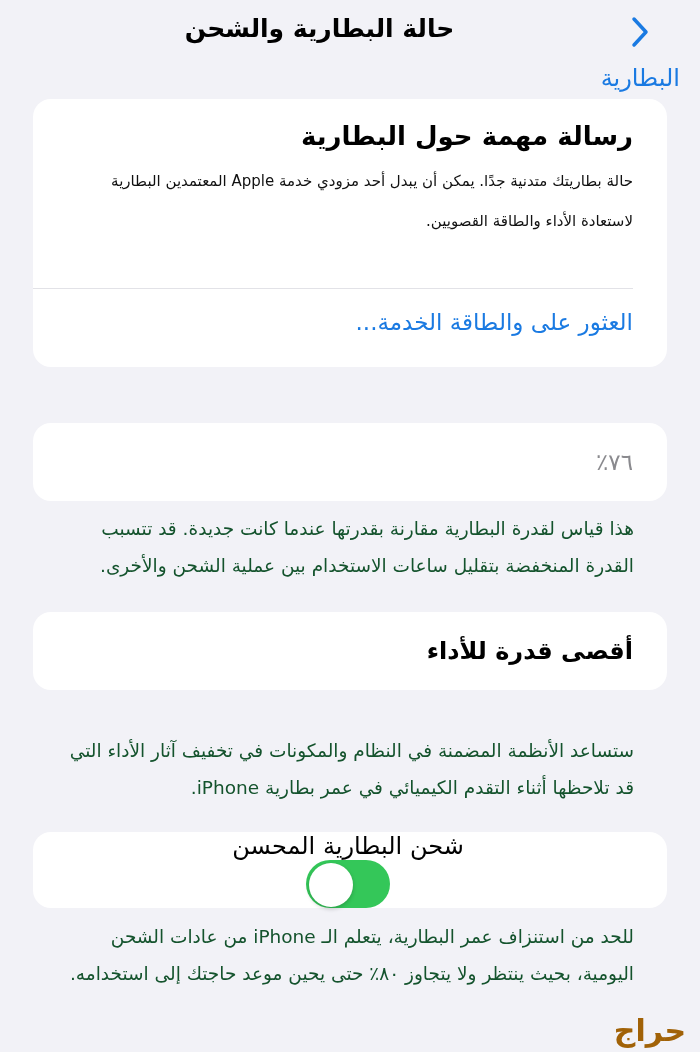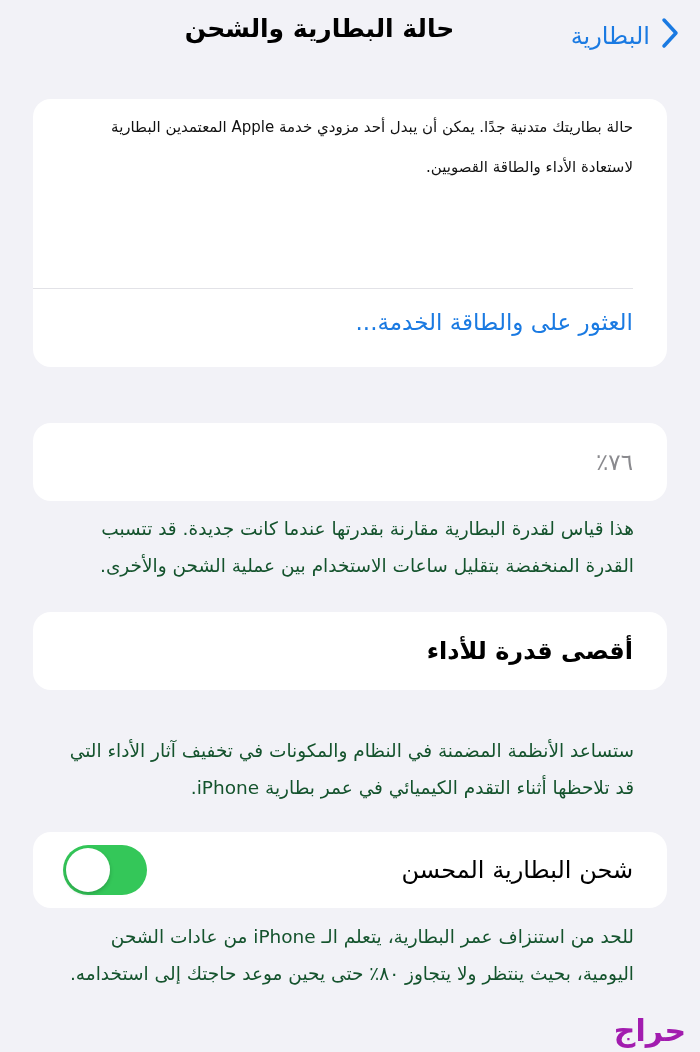--- a/index.html
+++ b/index.html
@@ -9,21 +9,21 @@
       font-family: "DejaVu Sans", "Liberation Sans", sans-serif;
       color: #000;
     }
     .page { position: relative; width: 700px; height: 1052px; direction: rtl; }
 
     
     .navbar { position: absolute; top: 0; left: 0; width: 700px; height: 70px; }
     .nav-back {
       position: absolute; right: 20px; top: 16px; height: 40px;
       display: flex; align-items: center; gap: 10px; cursor: pointer;
-      color: #1a7ae2; font-size: 24px;
+      color: #1a7ae2; font-size: 24px; flex-direction: column;
     }
     .nav-back svg { width: 20px; height: 32px; }
     .nav-title {
       position: absolute; left: 0; right: 0; top: 14px; text-align: center;
       font-size: 25px; font-weight: bold; padding-right: 61px;
     }
 
     
     .card {
       position: absolute; left: 33px; width: 634px;
@@ -38,42 +38,42 @@
     .service-link {
       position: absolute; right: 34px; top: 210px; font-size: 23px; color: #1a7ae2; cursor: pointer;
     }
 
     .row-card { height: 78px; display: flex; align-items: center; justify-content: space-between; padding: 0 34px 0 30px; }
     .row-label { font-size: 24px; }
     .row-value { font-size: 23px; color: #8a8a8e; direction: ltr; }
 
     .cap-card { top: 423px; }
     .perf-card { top: 612px; font-weight: bold; }
-    .opt-card { top: 832px; height: 76px; }
+    .opt-card { top: 832px; height: 76px; flex-direction: column; }
 
     .footnote {
       position: absolute; left: 60px; right: 66px;
       font-size: 18.5px; line-height: 37px; color: #14532d;
     }
     .note-cap { top: 510px; }
     .note-perf { top: 732px; }
     .note-opt { top: 918px; }
 
     
     .toggle {
       width: 84px; height: 50px; border-radius: 25px; background: #34c759;
       position: relative; cursor: pointer;
     }
     .toggle-knob {
       position: absolute; left: 3px; top: 3px; width: 44px; height: 44px;
       border-radius: 50%; background: #fff; box-shadow: 0 2px 4px rgba(0,0,0,0.2);
     }
 
     .watermark {
-      position: absolute; right: 14px; bottom: 4px; font-size: 30px; color: #a21caf;
+      position: absolute; right: 14px; bottom: 4px; font-size: 30px; color: #a16207;
       font-weight: bold; letter-spacing: 2px;
     }
   </style>
 </head>
 <body>
 
 <div class="page">
 
   <div class="navbar">
     <div class="nav-back">
@@ -82,20 +82,21 @@
             <path d="M4 3 L16 16 L4 29" fill="none" stroke="#1a7ae2" stroke-width="3.5" stroke-linecap="round" stroke-linejoin="round"></path>
           </svg>
       </span>
       <span>البطارية</span>
     </div>
     <div class="nav-title">حالة البطارية والشحن</div>
   </div>
 
   <div class="card msg-card">
     <div class="card-inner">
+      <div class="msg-title">رسالة مهمة حول البطارية</div>
       <div class="msg-body">حالة بطاريتك متدنية جدًا. يمكن أن يبدل أحد مزودي خدمة Apple المعتمدين البطارية لاستعادة الأداء والطاقة القصويين.</div>
     </div>
     <div class="divider"></div>
     <div class="service-link">العثور على والطاقة الخدمة...</div>
   </div>
 
   <div class="card row-card cap-card">
     <span class="row-value">٪٧٦</span>
   </div>
   <div class="footnote note-cap">هذا قياس لقدرة البطارية مقارنة بقدرتها عندما كانت جديدة. قد تتسبب القدرة المنخفضة بتقليل ساعات الاستخدام بين عملية الشحن والأخرى.</div>

